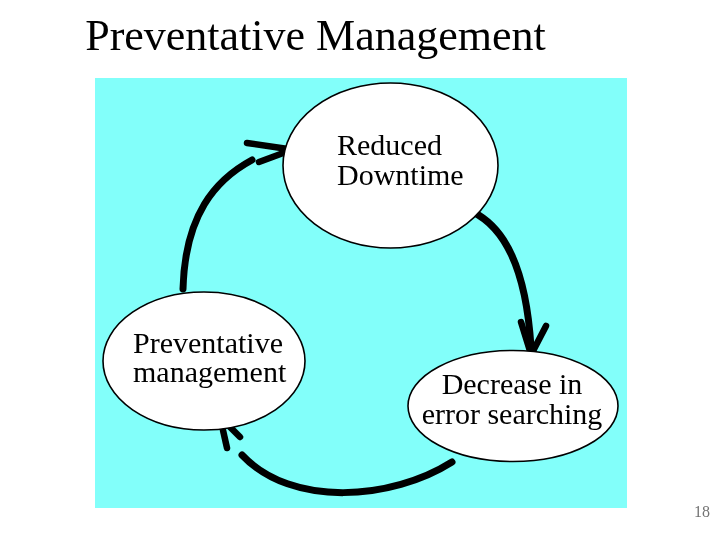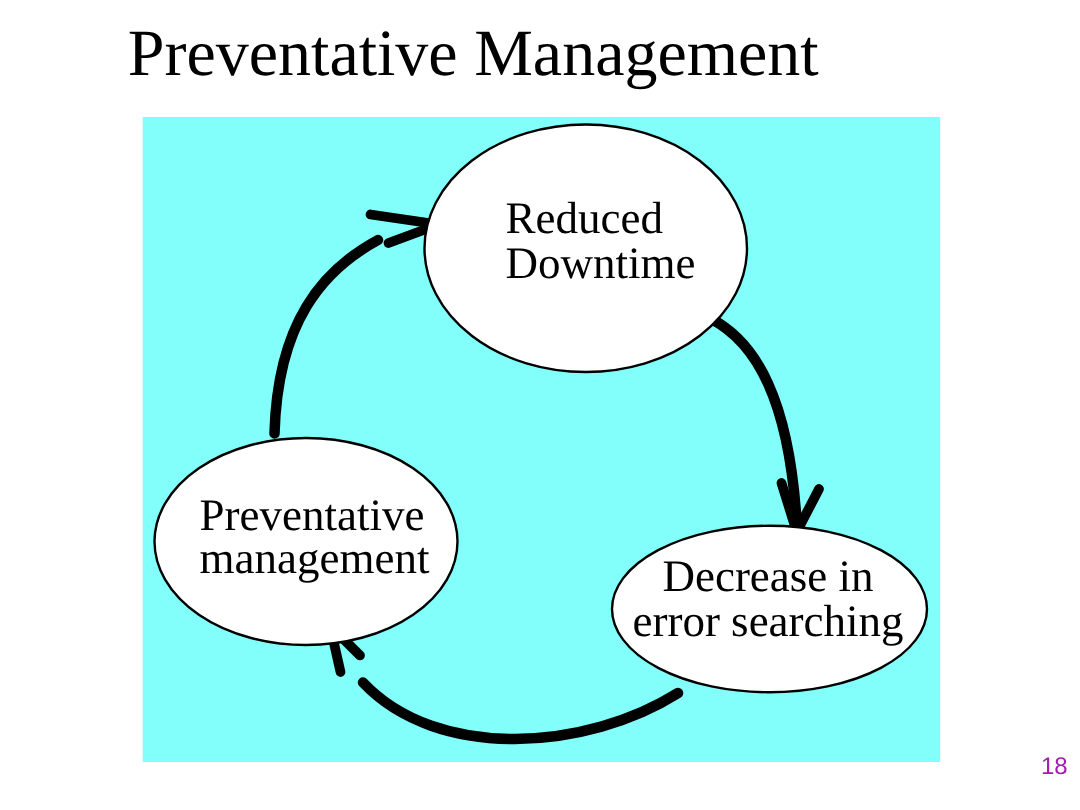--- a/index.html
+++ b/index.html
@@ -56,22 +56,22 @@
     fill: none;
     stroke: var(--color-ink, #000000);
     stroke-width: 6.5;
     stroke-linecap: round;
   }
   .page-number {
     position: absolute;
     left: 694px;
     top: 503px;
     font-size: 16px;
-    color: #a21caf;
-    font-family: Liberation Sans, sans-serif;
+    color: #737373;
+    font-family: Liberation Serif, serif;
   }
 </style>
 </head>
 <body>
 
 <div class="slide">
 
   <div class="slide-title">Preventative Management</div>
 
   <svg class="diagram-svg" viewBox="95 78 532 430" xmlns="http://www.w3.org/2000/svg">

